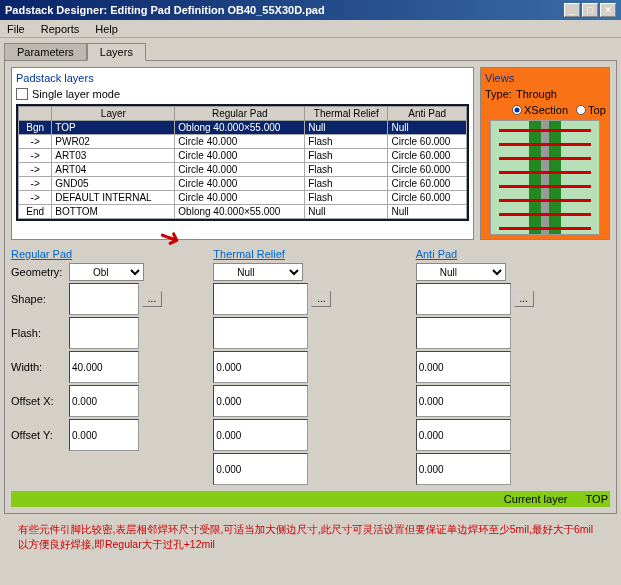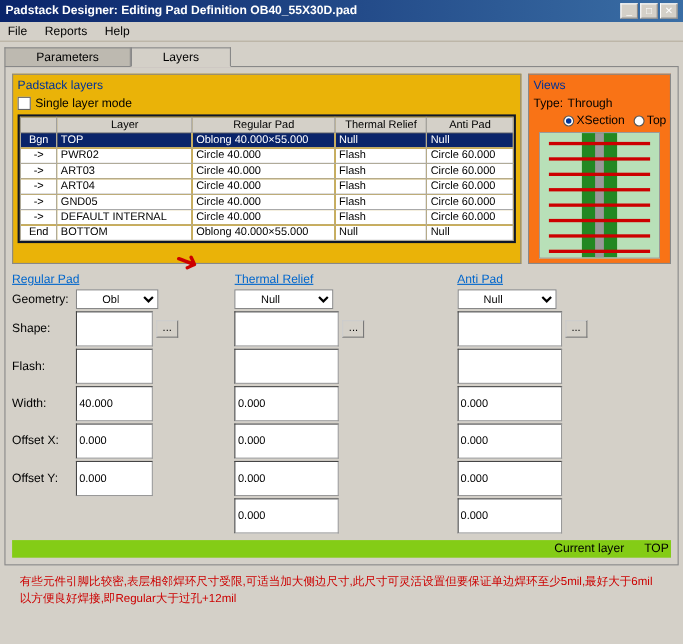--- a/index.html
+++ b/index.html
@@ -58,21 +58,21 @@
       padding: 4px;
     }
 
     
     .tabs {
       display: flex;
       gap: 0;
       margin-bottom: 0;
     }
     .tab {
-      padding: 2px 28px;
+      padding: 2px 12px;
       border: 1px solid #888;
       border-bottom: none;
       background: #d4d0c8;
       cursor: pointer;
       font-size: 11px;
       position: relative;
       top: 1px;
     }
     .tab.active {
       background: #d4d0c8;
@@ -96,21 +96,21 @@
     
     .two-col {
       display: flex;
       gap: 6px;
     }
 
     
     .left-panel {
       flex: 1;
       border: 1px solid #888;
-      background: #eab308;
+      background: #ffffff;
       padding: 4px;
     }
     .panel-title {
       font-size: 11px;
       color: #003399;
       margin-bottom: 4px;
     }
     .single-layer-row {
       display: flex;
       align-items: center;

